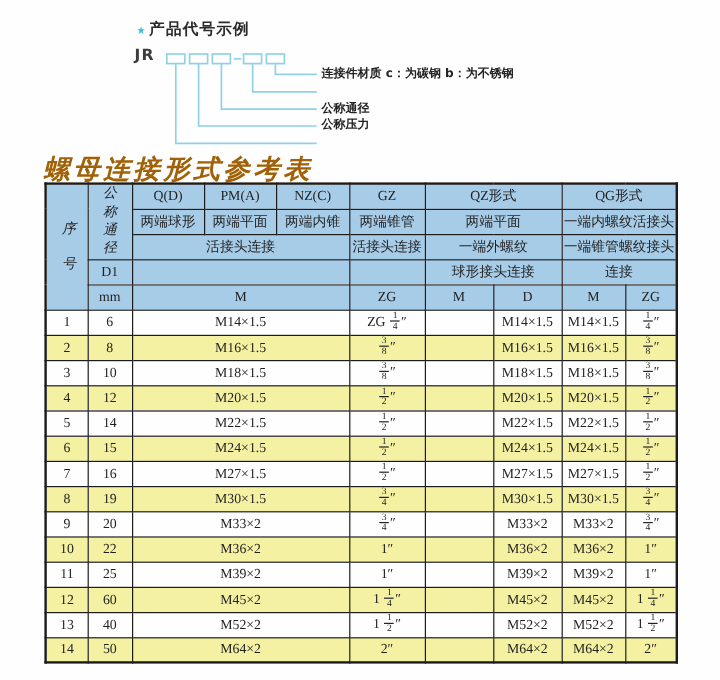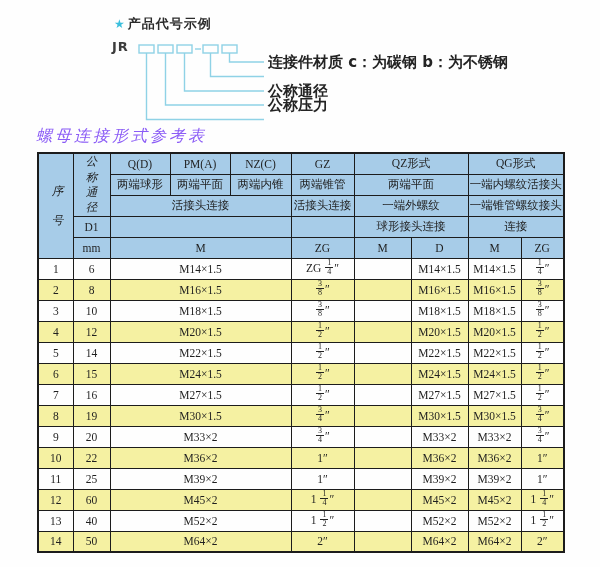--- a/index.html
+++ b/index.html
@@ -8,28 +8,28 @@
     --line:#1c1c1c;
     --cyan:#8fd2e6;
     --star:#3bbfdd;
     --ink:#1f1f1f;
   }
   *{box-sizing:border-box;margin:0;padding:0;}
   body{background:#ffffff;font-family:"DejaVu Sans",sans-serif;}
   .page{position:relative;width:600px;height:567px;background:#fefefe;overflow:hidden;}
 
   
-  .diagram-title{position:absolute;left:114px;top:15px;font-size:13px;font-weight:bold;color:#2b2b2b;letter-spacing:1px;white-space:nowrap;}
+  .diagram-title{position:absolute;left:114px;top:15px;font-size:13px;font-weight:bold;color:#2b2b2b;letter-spacing:1px;white-space:nowrap;font-family:Liberation Mono, monospace;}
   .diagram-title .star{color:var(--star);margin-right:2px;font-size:12px;}
   .jr{position:absolute;left:112px;top:39px;font-size:13px;font-weight:bold;color:#3c3c3c;letter-spacing:1px;}
   svg.lines{position:absolute;left:0;top:0;width:600px;height:567px;pointer-events:none;}
-  .code-label{position:absolute;left:268px;height:14px;line-height:14px;font-size:15px;font-weight:bold;color:#242424;white-space:nowrap;}
+  .code-label{position:absolute;left:268px;height:14px;line-height:14px;font-size:10px;font-weight:bold;color:#242424;white-space:nowrap;}
 
   
-  .table-title{position:absolute;left:36px;top:126px;font-family:"Liberation Serif","DejaVu Serif",serif;font-style:italic;font-weight:normal;font-size:16px;color:#8b5cf6;letter-spacing:3px;white-space:nowrap;}
+  .table-title{position:absolute;left:36px;top:126px;font-family:"Liberation Serif","DejaVu Serif",serif;font-style:italic;font-weight:bold;font-size:22px;color:#a16207;letter-spacing:3px;white-space:nowrap;}
 
   
   table.ref{position:absolute;left:37px;top:152px;width:526px;border-collapse:collapse;table-layout:fixed;
     font-family:"Liberation Serif","DejaVu Serif",serif;color:var(--ink);}
   table.ref th,table.ref td{border:1px solid var(--line);text-align:center;vertical-align:middle;
     height:21px;padding:0 1px;font-weight:normal;font-size:11.5px;overflow:hidden;white-space:nowrap;}
   table.ref{border:2px solid var(--line);}
   table.ref thead th{background:var(--header-bg);}
   .vtext{width:15px;margin:0 auto;word-break:break-all;white-space:normal;font-style:italic;line-height:1.32;font-size:11.5px;}
   .vtext.loose{line-height:2.5;text-align:right;}

